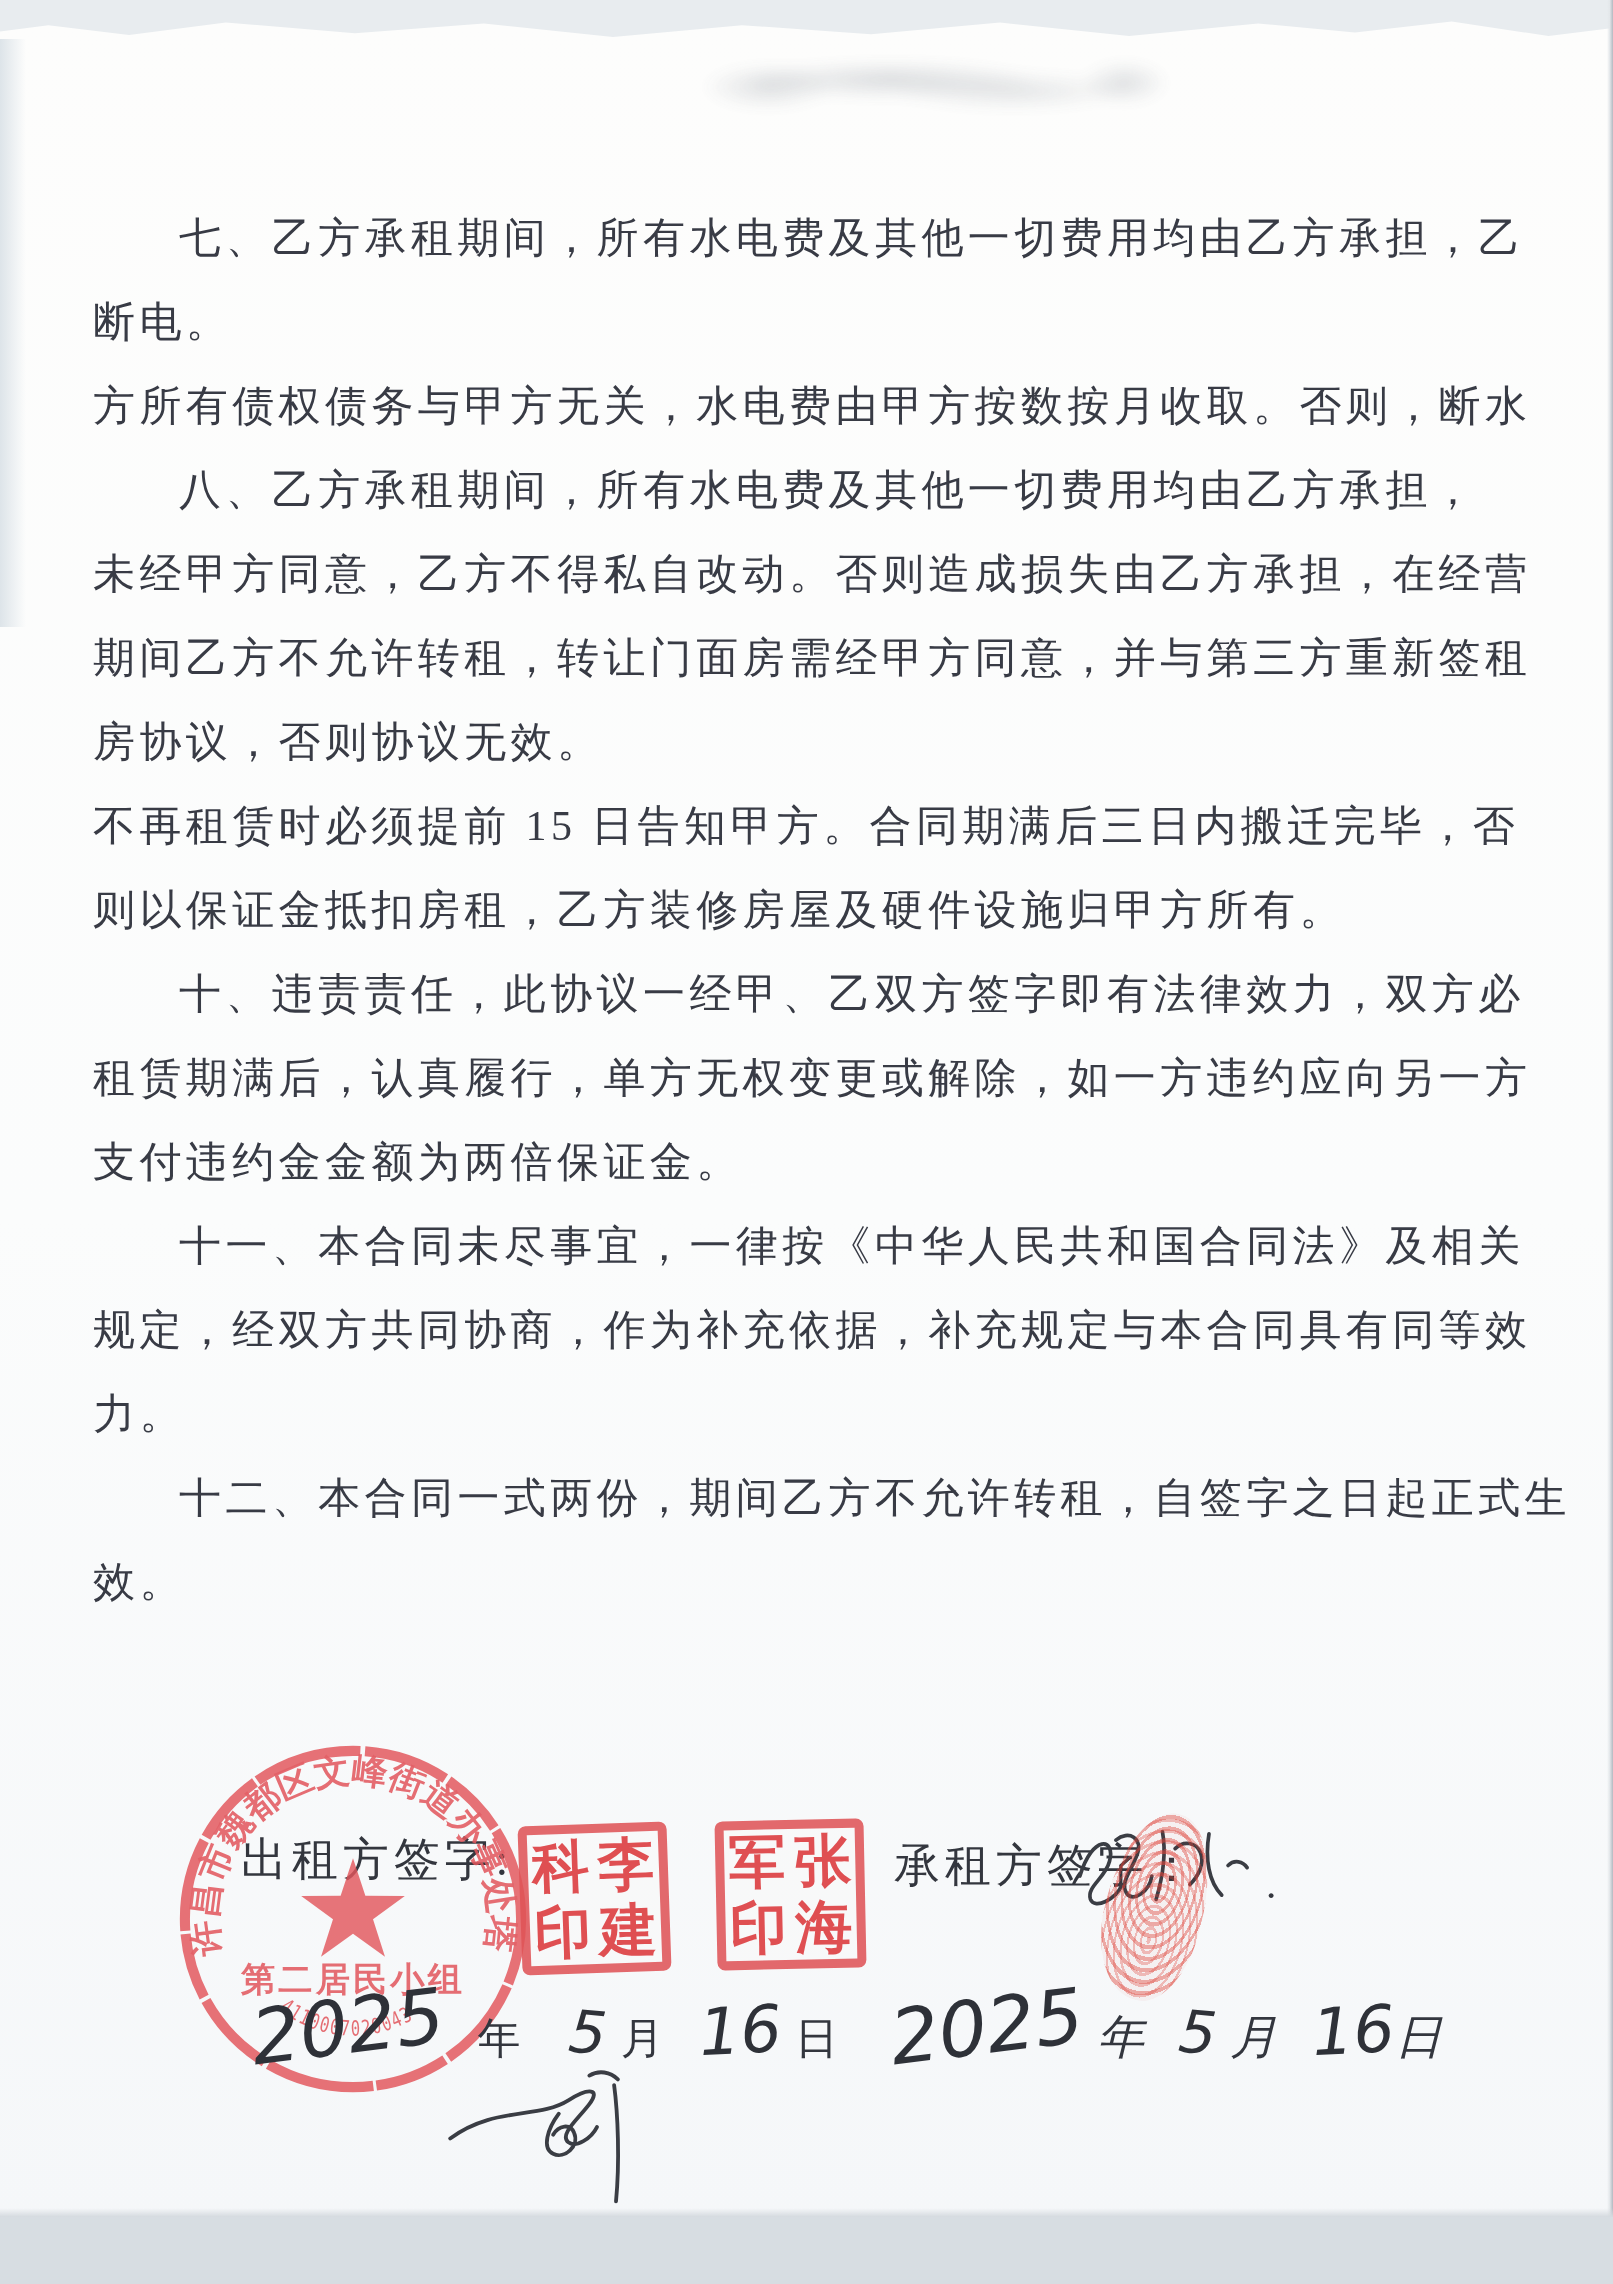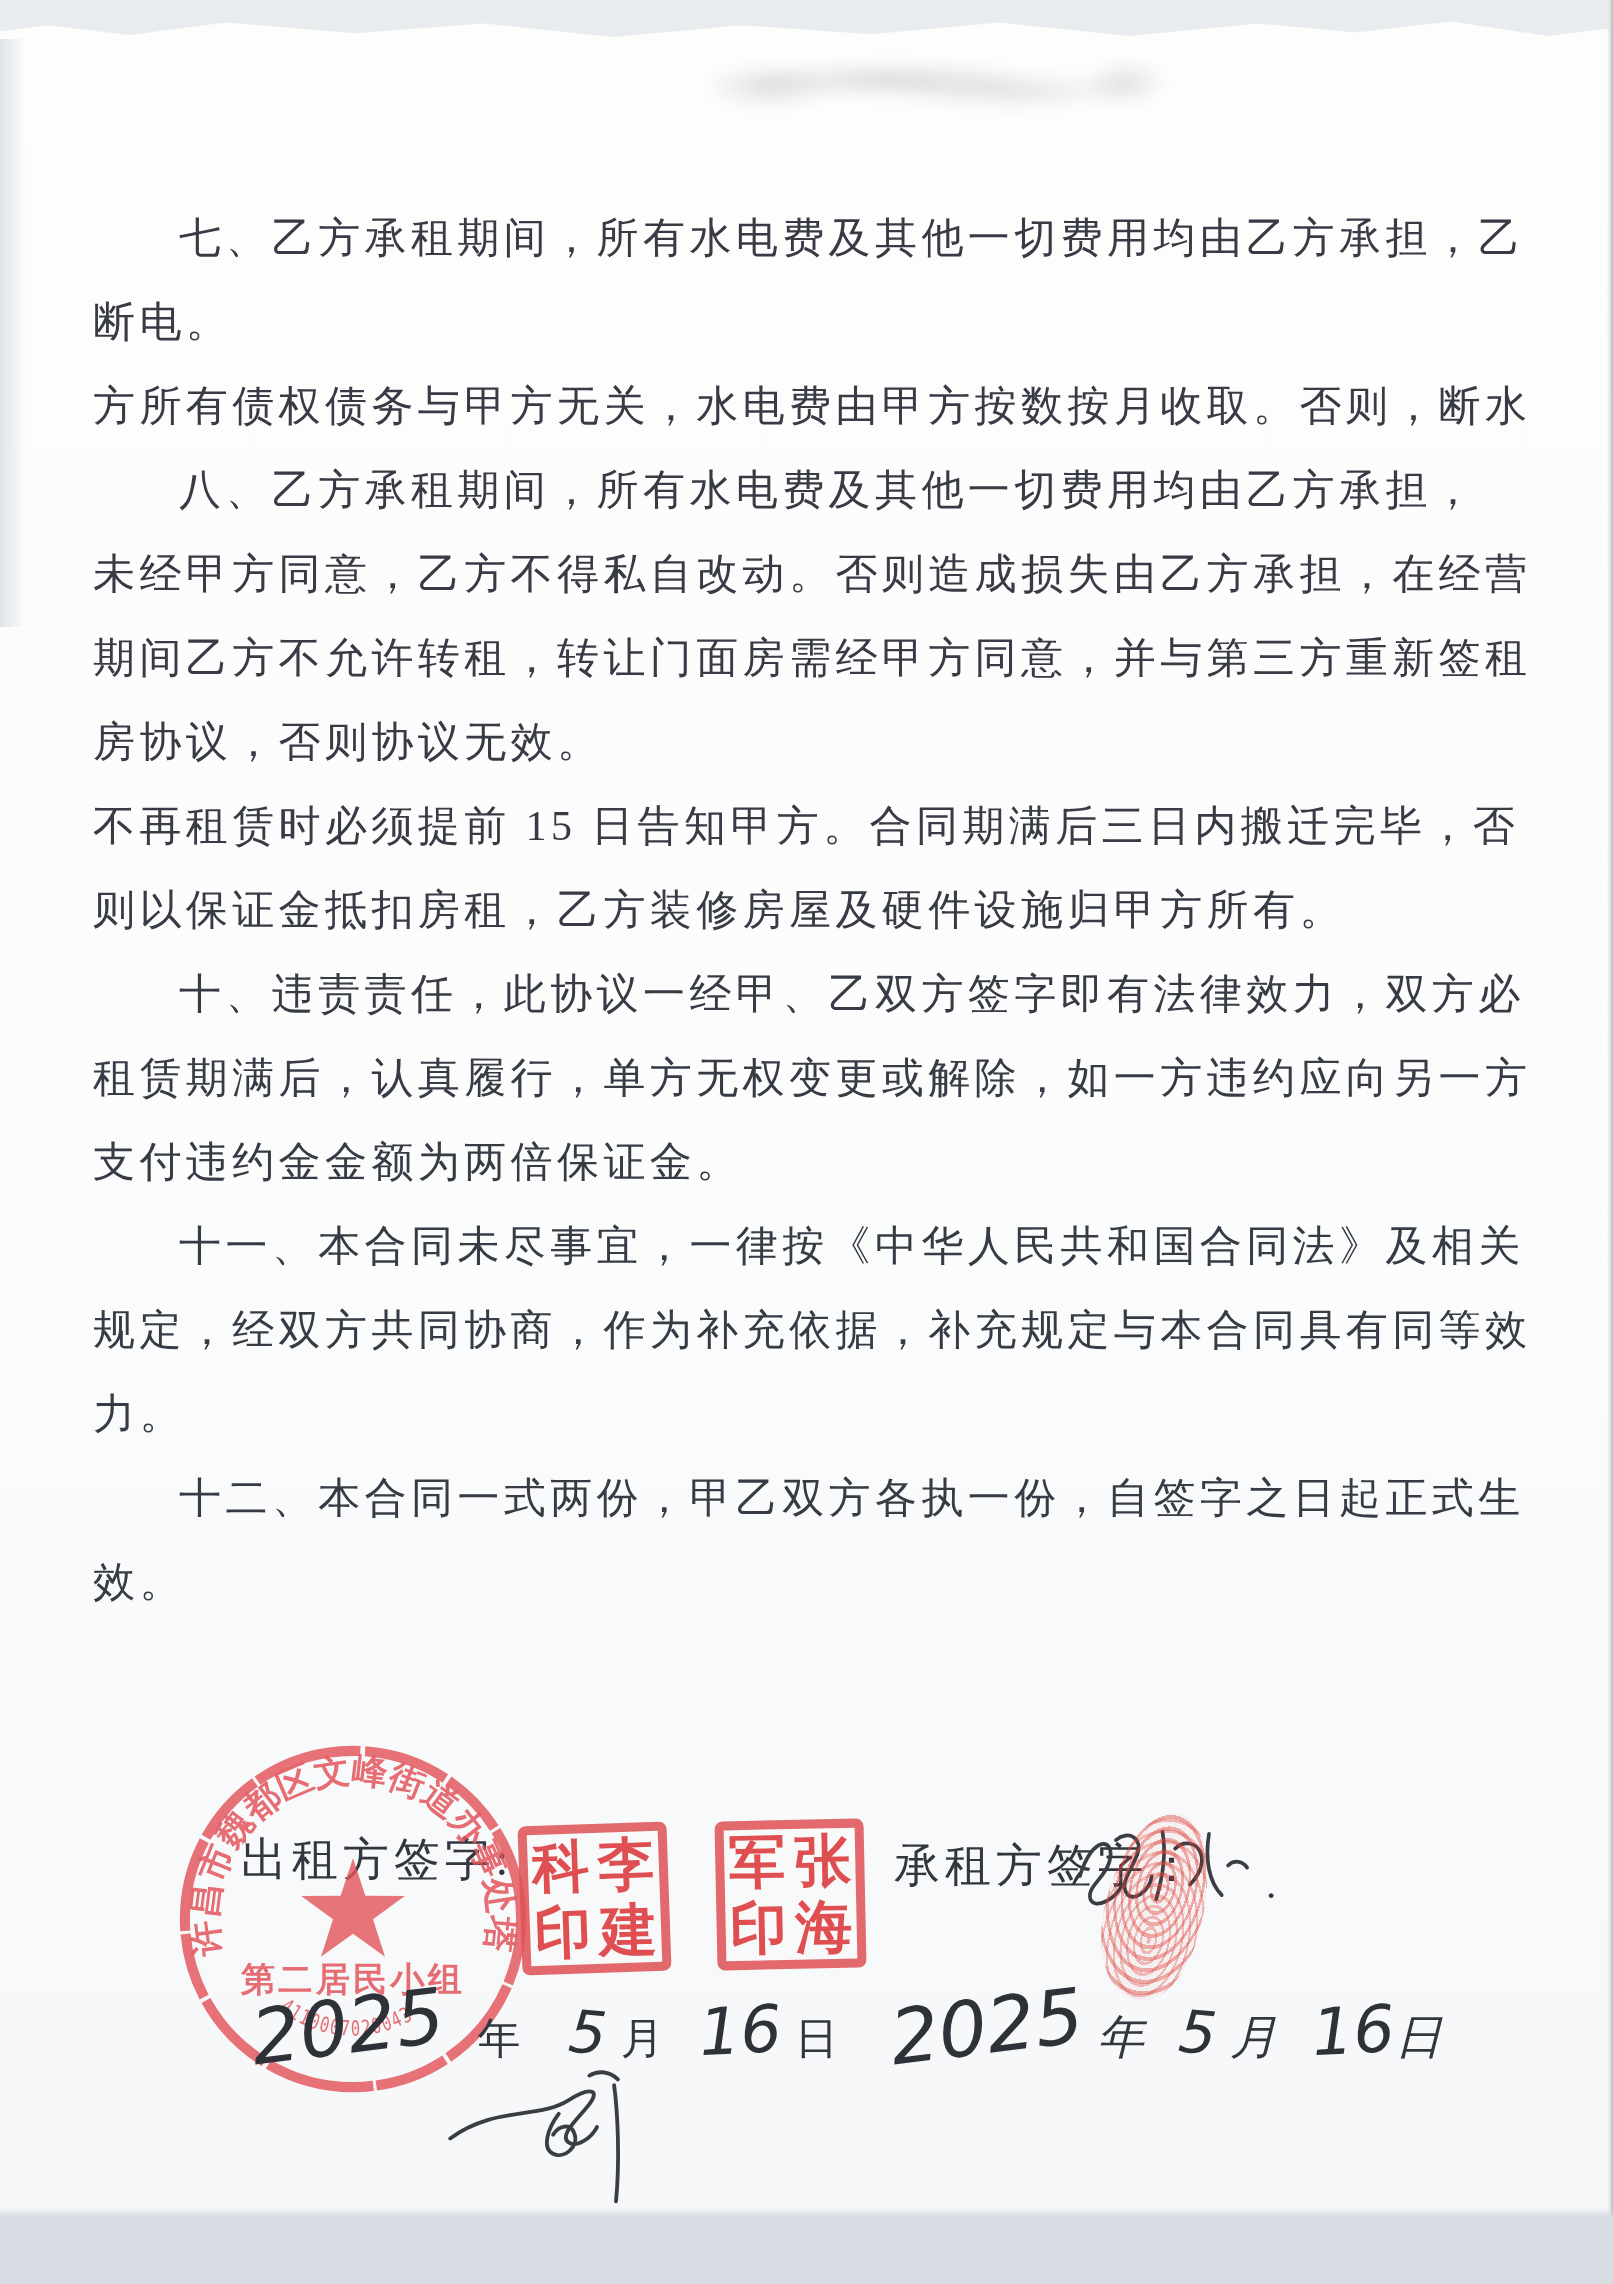--- a/index.html
+++ b/index.html
@@ -78,21 +78,21 @@
     <div class="line">期间乙方不允许转租，转让门面房需经甲方同意，并与第三方重新签租</div>
     <div class="line">房协议，否则协议无效。</div>
     <div class="line">不再租赁时必须提前 15 日告知甲方。合同期满后三日内搬迁完毕，否</div>
     <div class="line">则以保证金抵扣房租，乙方装修房屋及硬件设施归甲方所有。</div>
     <div class="line indent">十、违责责任，此协议一经甲、乙双方签字即有法律效力，双方必</div>
     <div class="line">租赁期满后，认真履行，单方无权变更或解除，如一方违约应向另一方</div>
     <div class="line">支付违约金金额为两倍保证金。</div>
     <div class="line indent">十一、本合同未尽事宜，一律按《中华人民共和国合同法》及相关</div>
     <div class="line">规定，经双方共同协商，作为补充依据，补充规定与本合同具有同等效</div>
     <div class="line">力。</div>
-    <div class="line indent">十二、本合同一式两份，甲乙双方各执一份，自签字之日起正式生</div>
+    <div class="line indent">十二、本合同一式两份，期间乙方不允许转租，自签字之日起正式生</div>
     <div class="line">效。</div>
   </div>
 
   <div class="sig-label" style="left:241px;top:1829px;">出租方签字:</div>
 
   <svg class="round-seal" viewBox="0 0 460 460">
     <circle cx="230" cy="230" r="216" fill="none" stroke="rgba(226,86,92,.9)" stroke-width="13" stroke-dasharray="85 4 120 5 95 4 140 6 110 5"></circle>
     <path d="M230,152 L245.9,200.2 L296.6,200.4 L255.7,230.3 L271.1,278.6 L230,249 L188.9,278.6 L204.3,230.3 L163.4,200.4 L214.1,200.2 Z" fill="rgba(226,86,92,.88)"></path>
     <defs>
       <path id="arcTop" d="M 61 275 A 175 175 0 1 1 399 275" fill="none"></path>

